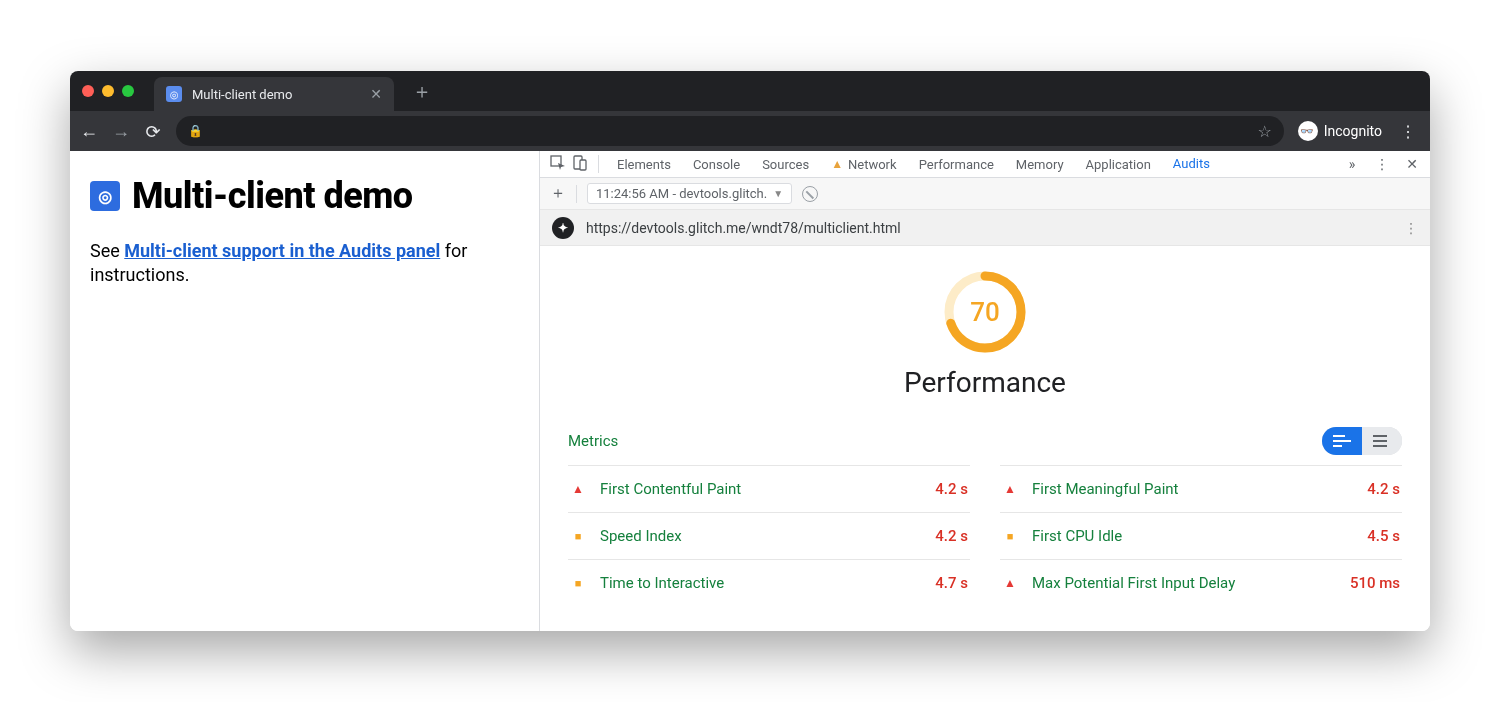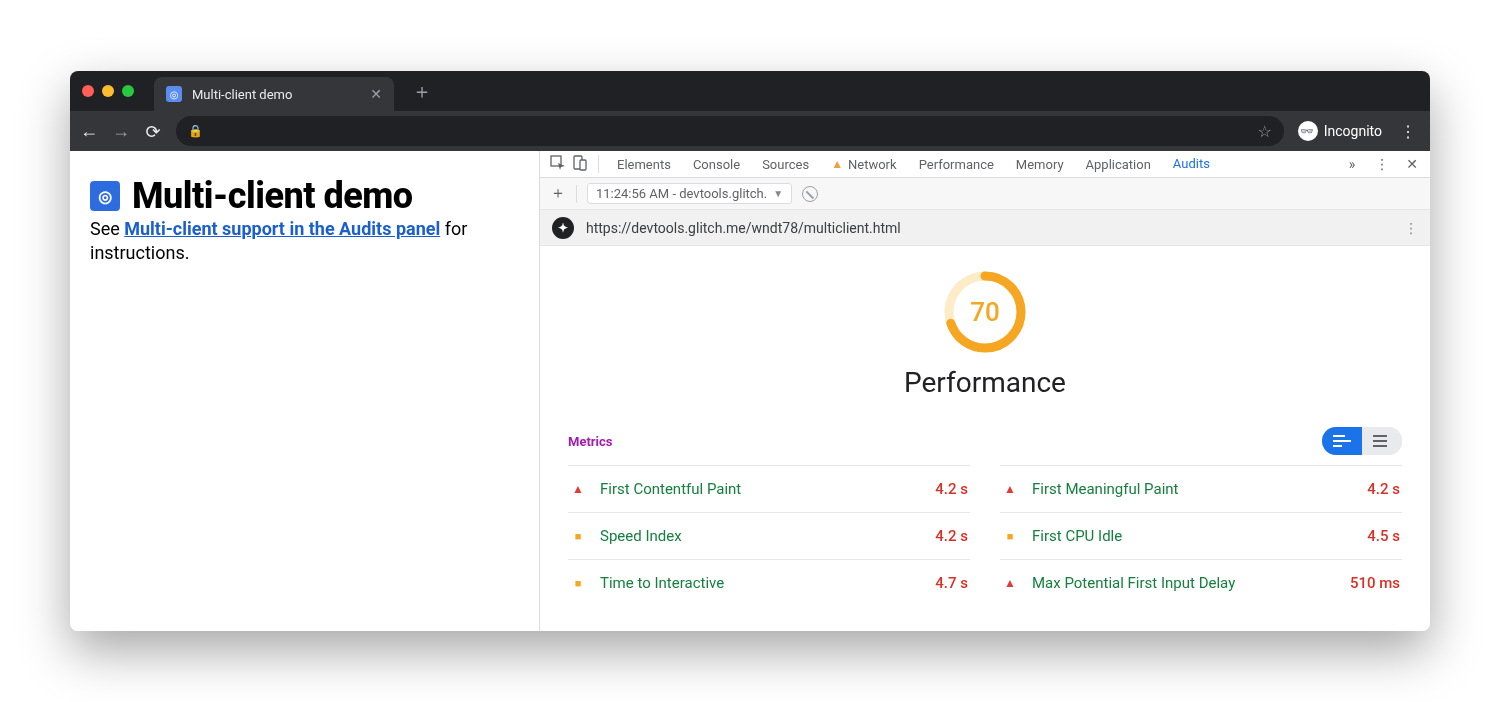--- a/index.html
+++ b/index.html
@@ -105,21 +105,21 @@
   display:flex;
   align-items:center;
   gap:12px;
   color:#000;
   letter-spacing:-0.5px;
 }
 .page .pg-icon {
   width:30px;height:30px;background:#2d6cdf;border-radius:4px;
   display:inline-flex;align-items:center;justify-content:center;color:#fff;font-size:16px;
 }
-.page p { font-size:18px; line-height:1.35; }
+.page p { margin-top:22px; font-size:18px; line-height:1.35; }
 .page a { color:#1a5fd0; text-decoration:underline; font-weight:700; }
 
 .devtools {
   flex:1;
   display:flex;
   flex-direction:column;
   background:#fff;
   min-width:0;
 }
 .dt-tabs {
@@ -191,21 +191,21 @@
 .gauge svg { transform:rotate(-90deg); }
 .gauge .num {
   position:absolute; inset:0; display:flex; align-items:center; justify-content:center;
   font-size:26px; font-weight:500; color:#f5a623;
 }
 .gauge-title { font-size:28px; color:#202124; margin-top:12px; font-weight:400; }
 
 .metrics-head {
   display:flex; align-items:center; margin-top:28px;
 }
-.metrics-head h3 { font-size:13px; font-weight:700; color:#a21caf; }
+.metrics-head h3 { font-size:15px; font-weight:400; color:#15803d; }
 .toggle-grp {
   margin-left:auto; display:flex; border-radius:16px; overflow:hidden;
   height:28px; box-shadow: inset 0 0 0 1px #dadce0;
 }
 .toggle-grp .tg {
   width:40px; display:flex; align-items:center; justify-content:center;
   background:#e8eaed; cursor:pointer;
 }
 .toggle-grp .tg.active { background:#1a73e8; color:#fff; }
 .tg svg { display:block; }

